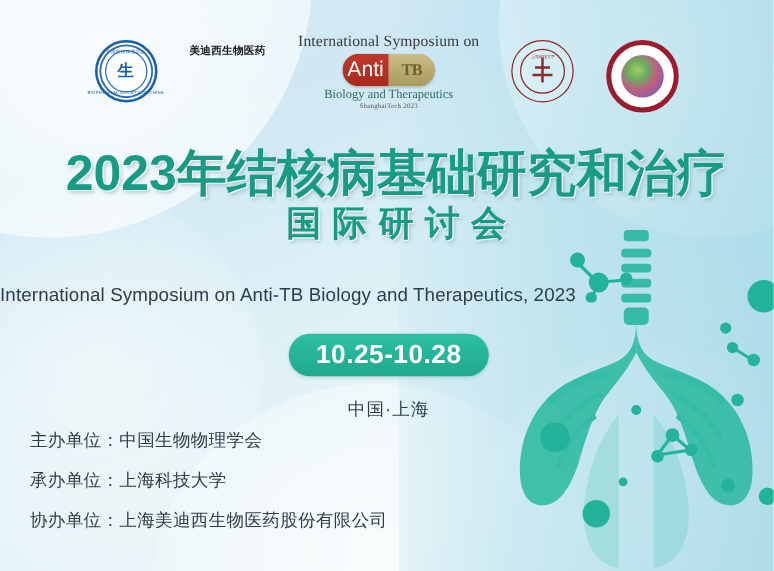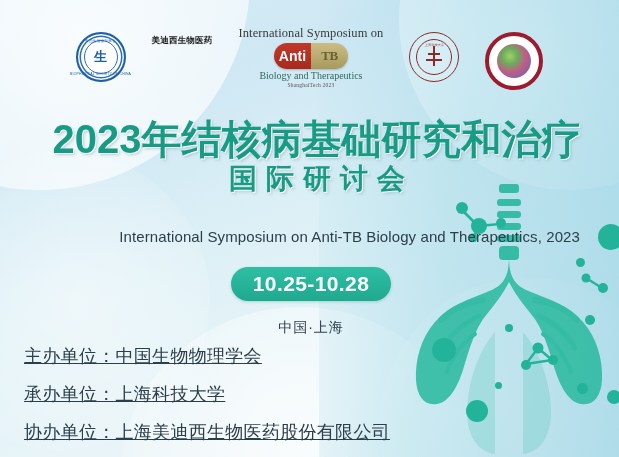--- a/index.html
+++ b/index.html
@@ -192,22 +192,22 @@
     display: flex;
     overflow: hidden;
     margin: 2px 0 1px 0;
     box-shadow: 0 1px 2px rgba(0,0,0,0.22);
   }
   .capsule-left {
     flex: 0 0 50%;
     background: linear-gradient(180deg, #c0392b 0%, #a8291d 100%);
     display: flex; align-items: center; justify-content: center;
     color: #ffffff;
-    font-size: 14px;
-    font-weight: bold;
+    font-size: 17px;
+    font-weight: normal;
     font-family: "Liberation Sans", sans-serif;
   }
   .capsule-right {
     flex: 0 0 50%;
     background: linear-gradient(180deg, #cbbd84 0%, #a89a5e 100%);
     display: flex; align-items: center; justify-content: center;
     color: #6b6030;
     font-size: 13px;
     font-weight: bold;
     font-family: "Liberation Serif", serif;
@@ -306,21 +306,21 @@
     letter-spacing: 9px;
     padding-left: 9px;
     margin-top: 4px;
   }
 
   
   #subtitle-en {
     position: absolute;
     left: 0; top: 228px;
     width: 580px;
-    text-align: right;
+    text-align: left;
     font-size: 15px;
     color: #2c3e4a;
     letter-spacing: 0.1px;
     white-space: nowrap;
   }
 
   
   #date-pill {
     position: absolute;
     left: 231px; top: 267px;
@@ -350,25 +350,24 @@
   
   #organizers {
     position: absolute;
     left: 24px;
     top: 344px;
     display: flex;
     flex-direction: column;
     gap: 14px;
   }
   .org-line {
-    font-size: 18px;
+    font-size: 14px;
     color: #2c3e4a;
     letter-spacing: 0.3px;
     white-space: nowrap;
-    text-decoration: underline;
   }
 </style>
 </head>
 <body>
 
 <div id="poster">
 
   <div class="blob blob-tl"></div>
   <div class="blob blob-tr"></div>
   <div class="blob blob-bl"></div>

